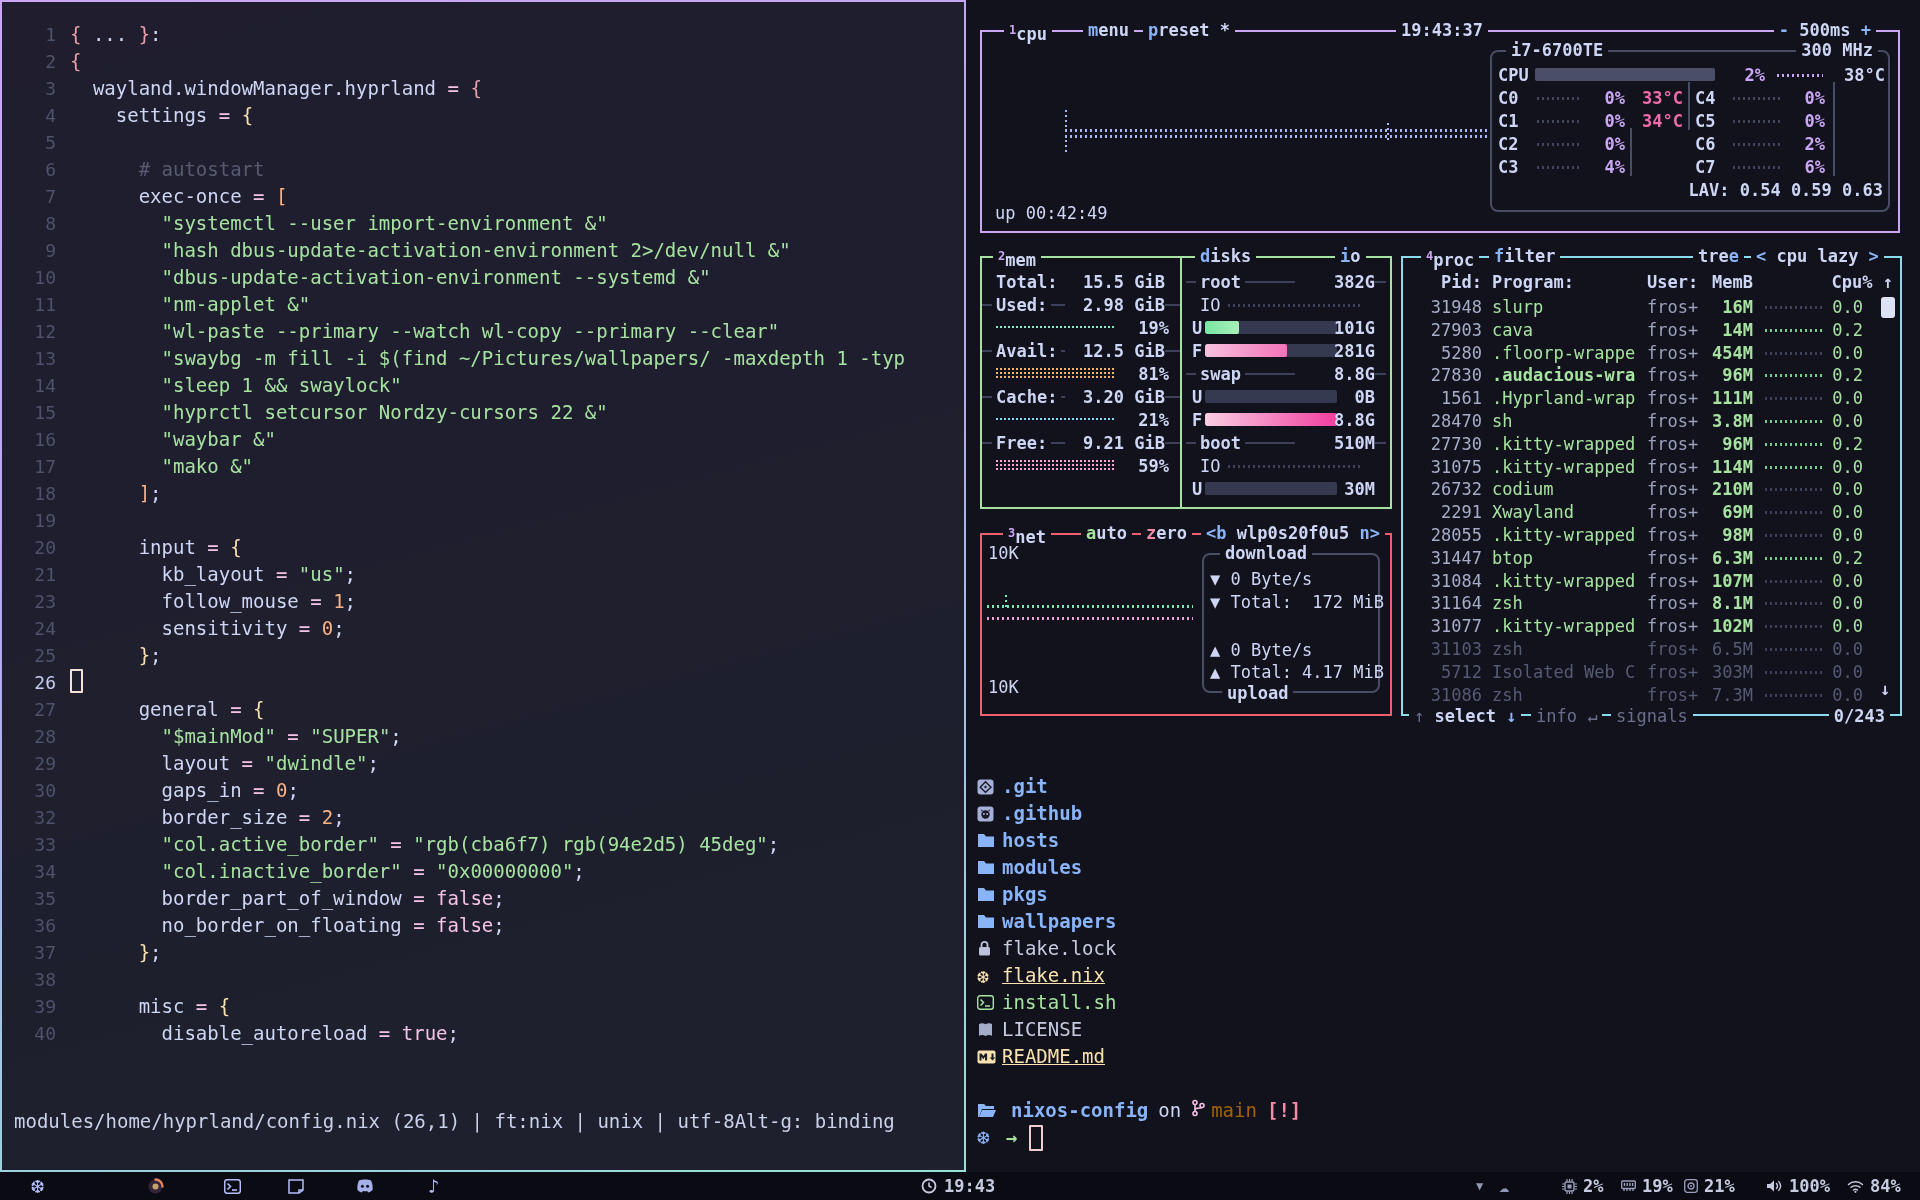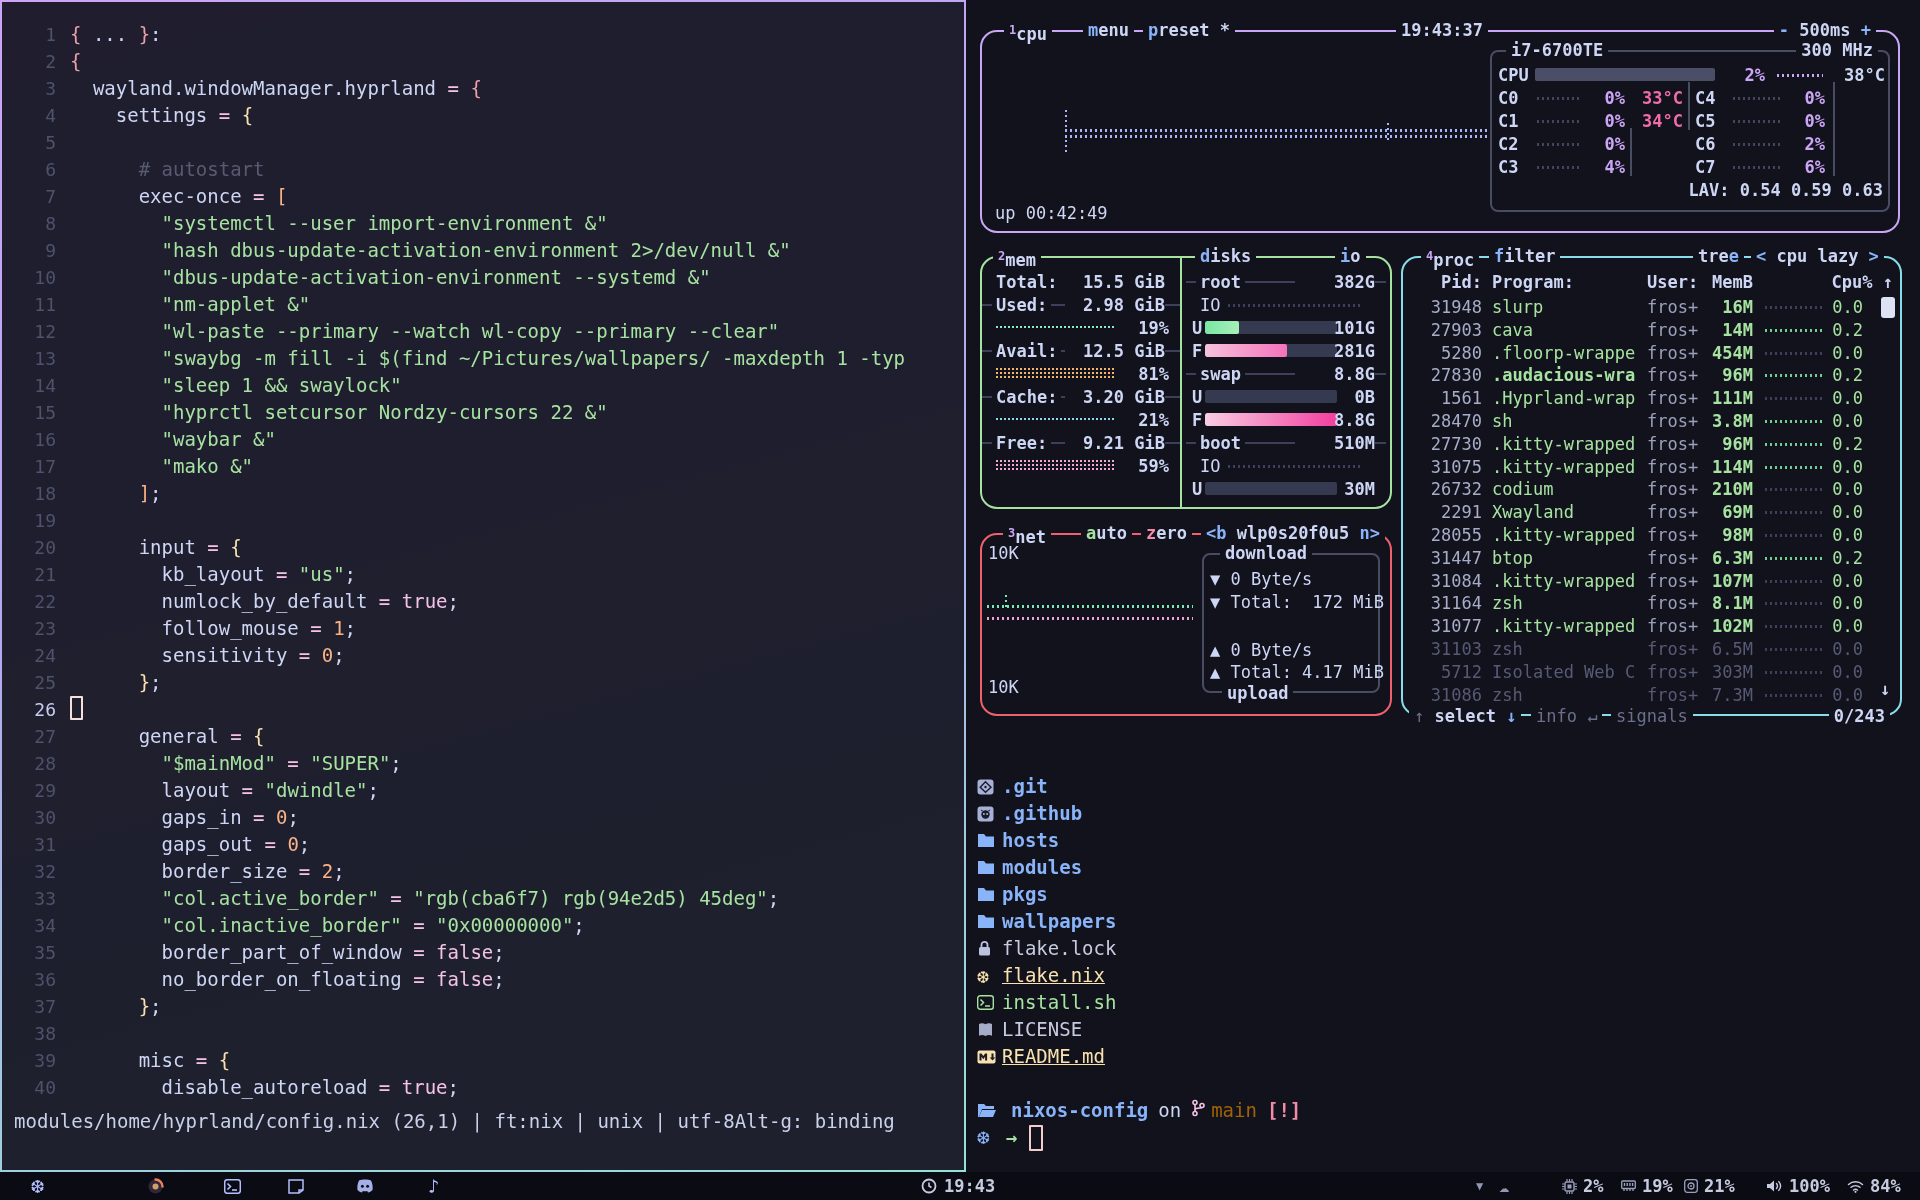--- a/index.html
+++ b/index.html
@@ -14,21 +14,21 @@
   .cline{height:27px;line-height:27px;white-space:pre;font-size:19px;}
   .lnum{display:inline-block;width:54px;padding-right:14px;text-align:right;color:#4e526b;font-size:18px;}
   .lnum.cur{color:#c7cdf0;}
   .cursor-block{display:inline-block;width:9px;height:20px;border:2px solid #f5e0dc;vertical-align:-4px;border-radius:1px;}
   .tk-t{color:#cdd6f4}.tk-s{color:#a6e3a1}.tk-n{color:#fab387}.tk-b{color:#f5c2e7}
   .tk-c{color:#585b70}.tk-o{color:#f5c2e7}.tk-p1{color:#eba0ac}.tk-p2{color:#f9e2af}.tk-p3{color:#fab387}
   .statusline{position:absolute;left:12px;top:1106px;height:27px;line-height:27px;font-size:19px;color:#c9d0ea;white-space:pre;}
   
   .rightbg{position:absolute;left:966px;top:0;width:954px;height:1172px;background:#12121c;z-index:2;}
   .btop{position:absolute;left:968px;top:0;width:952px;height:748px;font-size:17px;color:#cdd6f4;z-index:3;}
-  .bbox{position:absolute;border:2px solid;border-radius:17px;box-sizing:border-box;}
+  .bbox{position:absolute;border:2px solid;border-radius:0;box-sizing:border-box;}
   .cpu-box{left:12px;top:30px;width:920px;height:203px;border-color:#cba6f7;}
   .mem-box{left:12px;top:256px;width:412px;height:253px;border-color:#a6e3a1;}
   .net-box{left:12px;top:533px;width:412px;height:183px;border-color:#f0606f;}
   .proc-box{left:433px;top:256px;width:501px;height:460px;border-color:#89dceb;}
   .btitle{position:absolute;top:-13px;height:22px;line-height:22px;background:#12121c;padding:0 5px;white-space:pre;font-size:17px;}
   .btitle-b{top:auto;bottom:-13px;}
   .sg-w{color:#cdd6f4;font-weight:bold;}
   .sg-h{color:#89b4fa;font-weight:bold;}
   .sg-g{color:#a6e3a1;font-weight:bold;}
   .sg-r{color:#f38ba8;font-weight:bold;}
@@ -106,30 +106,28 @@
           <div class="cline"><span class="lnum">12</span><span class="tk-s">        "wl-paste --primary --watch wl-copy --primary --clear"</span></div>
           <div class="cline"><span class="lnum">13</span><span class="tk-s">        "swaybg -m fill -i $(find ~/Pictures/wallpapers/ -maxdepth 1 -typ</span></div>
           <div class="cline"><span class="lnum">14</span><span class="tk-s">        "sleep 1 &amp;&amp; swaylock"</span></div>
           <div class="cline"><span class="lnum">15</span><span class="tk-s">        "hyprctl setcursor Nordzy-cursors 22 &amp;"</span></div>
           <div class="cline"><span class="lnum">16</span><span class="tk-s">        "waybar &amp;"</span></div>
           <div class="cline"><span class="lnum">17</span><span class="tk-s">        "mako &amp;"</span></div>
           <div class="cline"><span class="lnum">18</span><span class="tk-p3">      ]</span><span class="tk-t">;</span></div>
           <div class="cline"><span class="lnum">19</span></div>
           <div class="cline"><span class="lnum">20</span><span class="tk-t">      input </span><span class="tk-o">=</span><span class="tk-t"> </span><span class="tk-p2">{</span></div>
           <div class="cline"><span class="lnum">21</span><span class="tk-t">        kb_layout </span><span class="tk-o">=</span><span class="tk-t"> </span><span class="tk-s">"us"</span><span class="tk-t">;</span></div>
-          <div class="cline"><span class="lnum">22</span><span class="tk-t">        numlock_by_default </span><span class="tk-o">=</span><span class="tk-t"> </span><span class="tk-b">true</span><span class="tk-t">;</span></div>
           <div class="cline"><span class="lnum">23</span><span class="tk-t">        follow_mouse </span><span class="tk-o">=</span><span class="tk-t"> </span><span class="tk-n">1</span><span class="tk-t">;</span></div>
           <div class="cline"><span class="lnum">24</span><span class="tk-t">        sensitivity </span><span class="tk-o">=</span><span class="tk-t"> </span><span class="tk-n">0</span><span class="tk-t">;</span></div>
           <div class="cline"><span class="lnum">25</span><span class="tk-p2">      }</span><span class="tk-t">;</span></div>
           <div class="cline"><span class="lnum cur">26</span><span class="cursor-block"></span></div>
           <div class="cline"><span class="lnum">27</span><span class="tk-t">      general </span><span class="tk-o">=</span><span class="tk-t"> </span><span class="tk-p2">{</span></div>
           <div class="cline"><span class="lnum">28</span><span class="tk-s">        "$mainMod" </span><span class="tk-o">=</span><span class="tk-t"> </span><span class="tk-s">"SUPER"</span><span class="tk-t">;</span></div>
           <div class="cline"><span class="lnum">29</span><span class="tk-t">        layout </span><span class="tk-o">=</span><span class="tk-t"> </span><span class="tk-s">"dwindle"</span><span class="tk-t">;</span></div>
           <div class="cline"><span class="lnum">30</span><span class="tk-t">        gaps_in </span><span class="tk-o">=</span><span class="tk-t"> </span><span class="tk-n">0</span><span class="tk-t">;</span></div>
-          <div class="cline"><span class="lnum">31</span><span class="tk-t">        gaps_out </span><span class="tk-o">=</span><span class="tk-t"> </span><span class="tk-n">0</span><span class="tk-t">;</span></div>
           <div class="cline"><span class="lnum">32</span><span class="tk-t">        border_size </span><span class="tk-o">=</span><span class="tk-t"> </span><span class="tk-n">2</span><span class="tk-t">;</span></div>
           <div class="cline"><span class="lnum">33</span><span class="tk-s">        "col.active_border" </span><span class="tk-o">=</span><span class="tk-t"> </span><span class="tk-s">"rgb(cba6f7) rgb(94e2d5) 45deg"</span><span class="tk-t">;</span></div>
           <div class="cline"><span class="lnum">34</span><span class="tk-s">        "col.inactive_border" </span><span class="tk-o">=</span><span class="tk-t"> </span><span class="tk-s">"0x00000000"</span><span class="tk-t">;</span></div>
           <div class="cline"><span class="lnum">35</span><span class="tk-t">        border_part_of_window </span><span class="tk-o">=</span><span class="tk-t"> </span><span class="tk-b">false</span><span class="tk-t">;</span></div>
           <div class="cline"><span class="lnum">36</span><span class="tk-t">        no_border_on_floating </span><span class="tk-o">=</span><span class="tk-t"> </span><span class="tk-b">false</span><span class="tk-t">;</span></div>
           <div class="cline"><span class="lnum">37</span><span class="tk-p2">      }</span><span class="tk-t">;</span></div>
           <div class="cline"><span class="lnum">38</span></div>
           <div class="cline"><span class="lnum">39</span><span class="tk-t">      misc </span><span class="tk-o">=</span><span class="tk-t"> </span><span class="tk-p2">{</span></div>
           <div class="cline"><span class="lnum">40</span><span class="tk-t">        disable_autoreload </span><span class="tk-o">=</span><span class="tk-t"> </span><span class="tk-b">true</span><span class="tk-t">;</span></div>
         </div>

